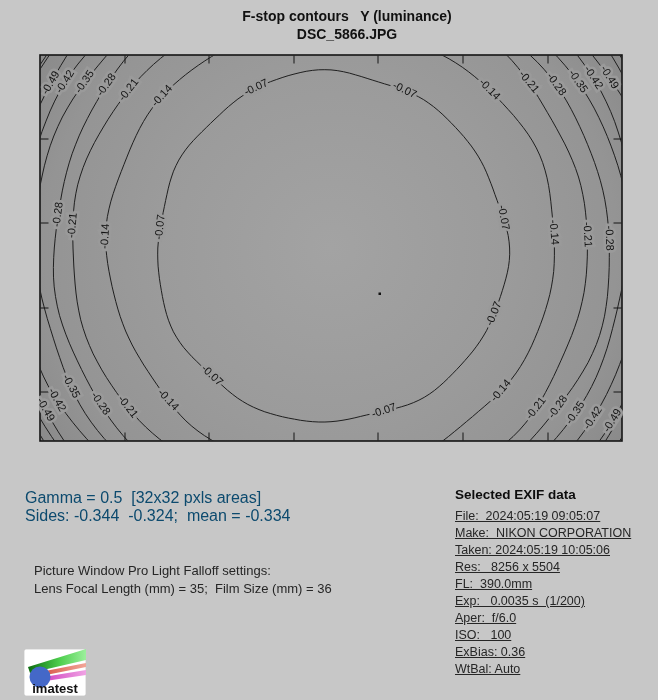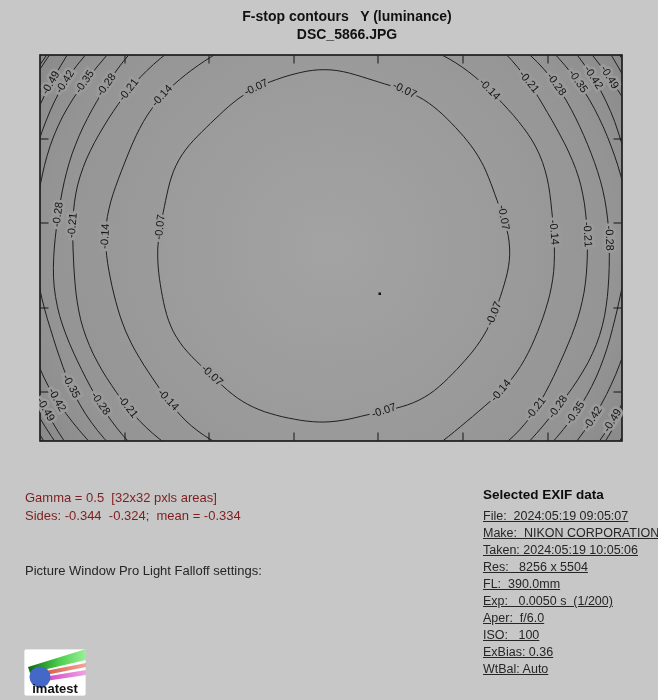--- a/index.html
+++ b/index.html
@@ -8,23 +8,23 @@
     background:#c7c7c7;
     font-family:"Liberation Sans", sans-serif;
     color:#1c1c1c;
   }
   .abs{position:absolute;}
   .pre{white-space:pre;}
   #title-block{left:0;top:7;width:658px;text-align:center;padding-left:18px;}
   .title-line{font-weight:bold;font-size:14px;line-height:18px;color:#111;}
   #plot-wrap{left:39px;top:54px;width:584px;height:388px;}
   #plot-wrap svg{display:block;}
-  #stats-block{left:25px;top:489px;font-size:13px;line-height:17.5px;color:#7f1d1d;}
+  #stats-block{left:25px;top:489px;font-size:16px;line-height:17.5px;color:#0c4a6e;}
   #settings-block{left:25px;top:562px;font-size:13px;line-height:17.5px;color:#262626;}
-  #exif-panel{left:455px;top:487px;color:#262626;margin-left:28px;}
+  #exif-panel{left:455px;top:487px;color:#262626;}
   #exif-heading{font-size:13.5px;font-weight:bold;color:#0d0d0d;margin-bottom:6px;}
   .exif-row{font-size:12.5px;line-height:17px;text-decoration:underline;}
   #logo{left:24px;top:649px;width:62px;height:29px;}
 </style>
 </head>
 <body>
 
 <div class="abs" id="title-block" style="left:0;top:7px;">
   <div class="title-line pre">F-stop contours   Y (luminance)</div>
   <div class="title-line pre">DSC_5866.JPG</div>
@@ -117,35 +117,36 @@
       <rect x="339.5" y="238.5" width="2.5" height="2.5" fill="#111"></rect>
     </svg>
 </div>
 
 <div class="abs" id="stats-block" style="left:25px;top:489px;">
 
 <div class="pre">Gamma = 0.5  [32x32 pxls areas]</div>
     <div class="pre">Sides: -0.344  -0.324;  mean = -0.334</div>
   </div>
 
-<div class="abs" id="settings-block" style="left:25px;top:562px;">
+<div class="abs" id="settings-block" style="left:34px;top:562px;">
 
 <div class="pre">Picture Window Pro Light Falloff settings:</div>
+    <div class="pre">Lens Focal Length (mm) = 35;  Film Size (mm) = 36</div>
   </div>
 
 <div class="abs" id="exif-panel" style="left:455px;top:487px;">
   <div id="exif-heading">Selected EXIF data</div>
   <div>
 
   <div class="exif-row pre">File:  2024:05:19 09:05:07</div>
       <div class="exif-row pre">Make:  NIKON CORPORATION</div>
       <div class="exif-row pre">Taken: 2024:05:19 10:05:06</div>
       <div class="exif-row pre">Res:   8256 x 5504</div>
       <div class="exif-row pre">FL:  390.0mm</div>
-      <div class="exif-row pre">Exp:   0.0050 s  (1/200)</div>
+      <div class="exif-row pre">Exp:   0.0035 s  (1/200)</div>
       <div class="exif-row pre">Aper:  f/6.0</div>
       <div class="exif-row pre">ISO:   100</div>
       <div class="exif-row pre">ExBias: 0.36</div>
       <div class="exif-row pre">WtBal: Auto</div>
     </div>
 </div>
 
 <div class="abs" id="logo" style="left:24px;top:649px;">
   <svg width="62" height="47" viewBox="0 0 62 47">
     <defs>

